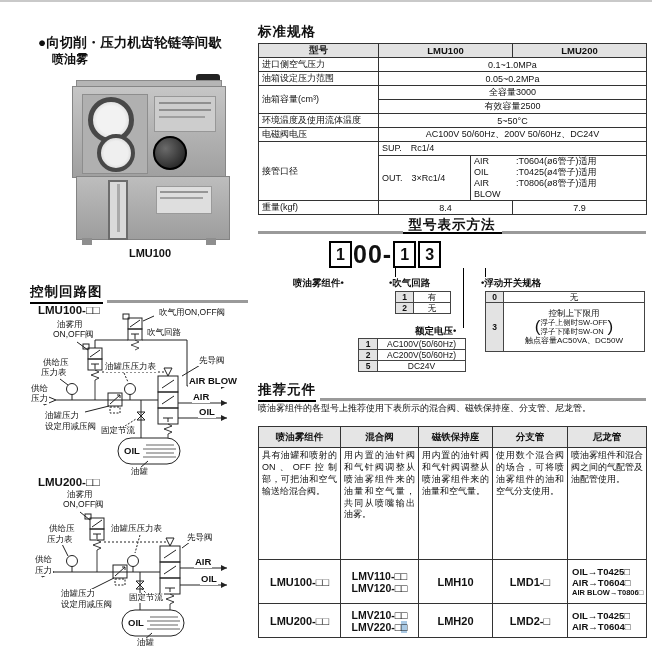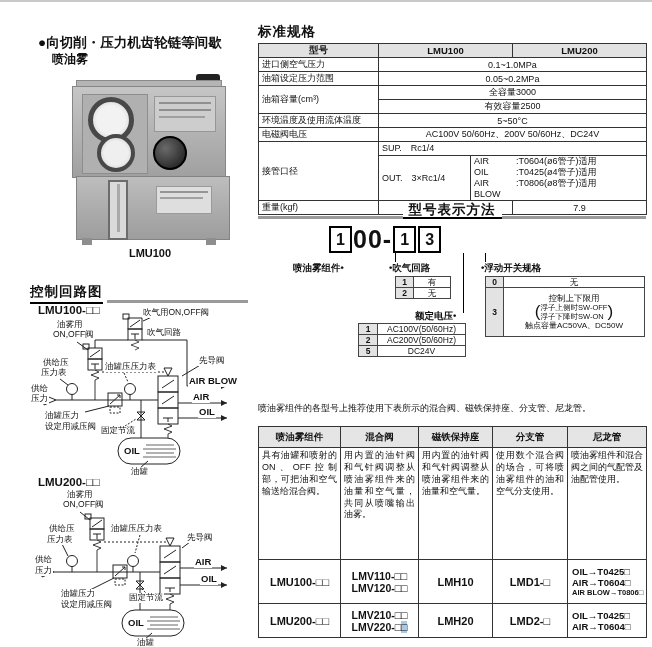--- a/index.html
+++ b/index.html
@@ -157,21 +157,21 @@
         <path d="M116,139 H144 M113,143 H146 M116,147 H144 M113,151 H146" stroke-width="0.7"></path>
         <path d="M110,162 L118,155"></path>
       </g>
       <g fill="#222" stroke="none">
         <path d="M197,80 l-6,-3 v6 Z"></path>
           <path d="M197,97 l-6,-3 v6 Z"></path>
           <path d="M197,112 l-6,-3 v6 Z"></path>
       </g>
     </svg>
     <div class="dtitle" style="left:8px;top:-2px;">LMU100-□□</div>
-    <div class="dl" style="left:112px;top:2px;">吹气用ON,OFF阀</div>
+    <div class="dl" style="left:128px;top:2px;">吹气用ON,OFF阀</div>
     <div class="dl" style="left:26px;top:14px;">油雾用</div>
     <div class="dl" style="left:22px;top:24px;">ON,OFF阀</div>
     <div class="dl" style="left:116px;top:22px;">吹气回路</div>
     <div class="dl" style="left:12px;top:52px;">供给压</div>
     <div class="dl" style="left:10px;top:62px;">压力表</div>
     <div class="dl" style="left:74px;top:56px;">油罐压压力表</div>
     <div class="dl" style="left:168px;top:50px;">先导阀</div>
     <div class="dl dlb" style="left:158px;top:70px;">AIR BLOW</div>
     <div class="dl" style="left:0px;top:78px;">供给</div>
     <div class="dl" style="left:0px;top:88px;">压力</div>
@@ -318,21 +318,21 @@
       </td>
     </tr>
     <tr style="height:11px;">
       <td class="lbl">重量(kgf)</td>
       <td class="val">8.4</td>
       <td class="val">7.9</td>
     </tr>
   </tbody>
     </table>
 
-  <div class="abs" style="left:258px;top:200px;width:388px;height:166px;">
+  <div class="abs" style="left:258px;top:215px;width:388px;height:166px;">
     <div class="abs grayrule" style="left:0;top:16px;width:388px;height:2.5px;"></div>
     <div class="abs" style="left:0;top:0;width:388px;text-align:center;">
       <span class="sec-h h-underline" style="background:#fff;padding:0 6px;">型号表示方法</span>
     </div>
     <div class="abs" style="left:70px;top:25px;display:flex;align-items:center;">
       <span class="codebox">1</span>
       <span class="bigcode">00-</span>
       <span class="codebox">1</span>
       <span class="codebox">3</span>
     </div>
@@ -392,20 +392,24 @@
           <td>AC200V(50/60Hz)</td>
           </tr>
       <tr>
             <td class="code">5</td>
           <td>DC24V</td>
           </tr>
     </tbody>
       </table>
   </div>
 
+  <div class="abs" style="left:258px;top:381px;width:388px;display:flex;align-items:flex-end;">
+    <span class="sec-h h-underline">推荐元件</span>
+    <div class="grayrule" style="flex:1;margin:0 0 1px 4px;"></div>
+  </div>
   <div class="abs intro" style="left:258px;top:402px;">喷油雾组件的各型号上推荐使用下表所示的混合阀、磁铁保持座、分支管、尼龙管。</div>
 
   <table class="rec abs" style="left:258px;top:426px;">
     <colgroup>
         <col style="width:82px">
         <col style="width:78px">
         <col style="width:74px">
         <col style="width:75px">
         <col style="width:79px">
       </colgroup>

